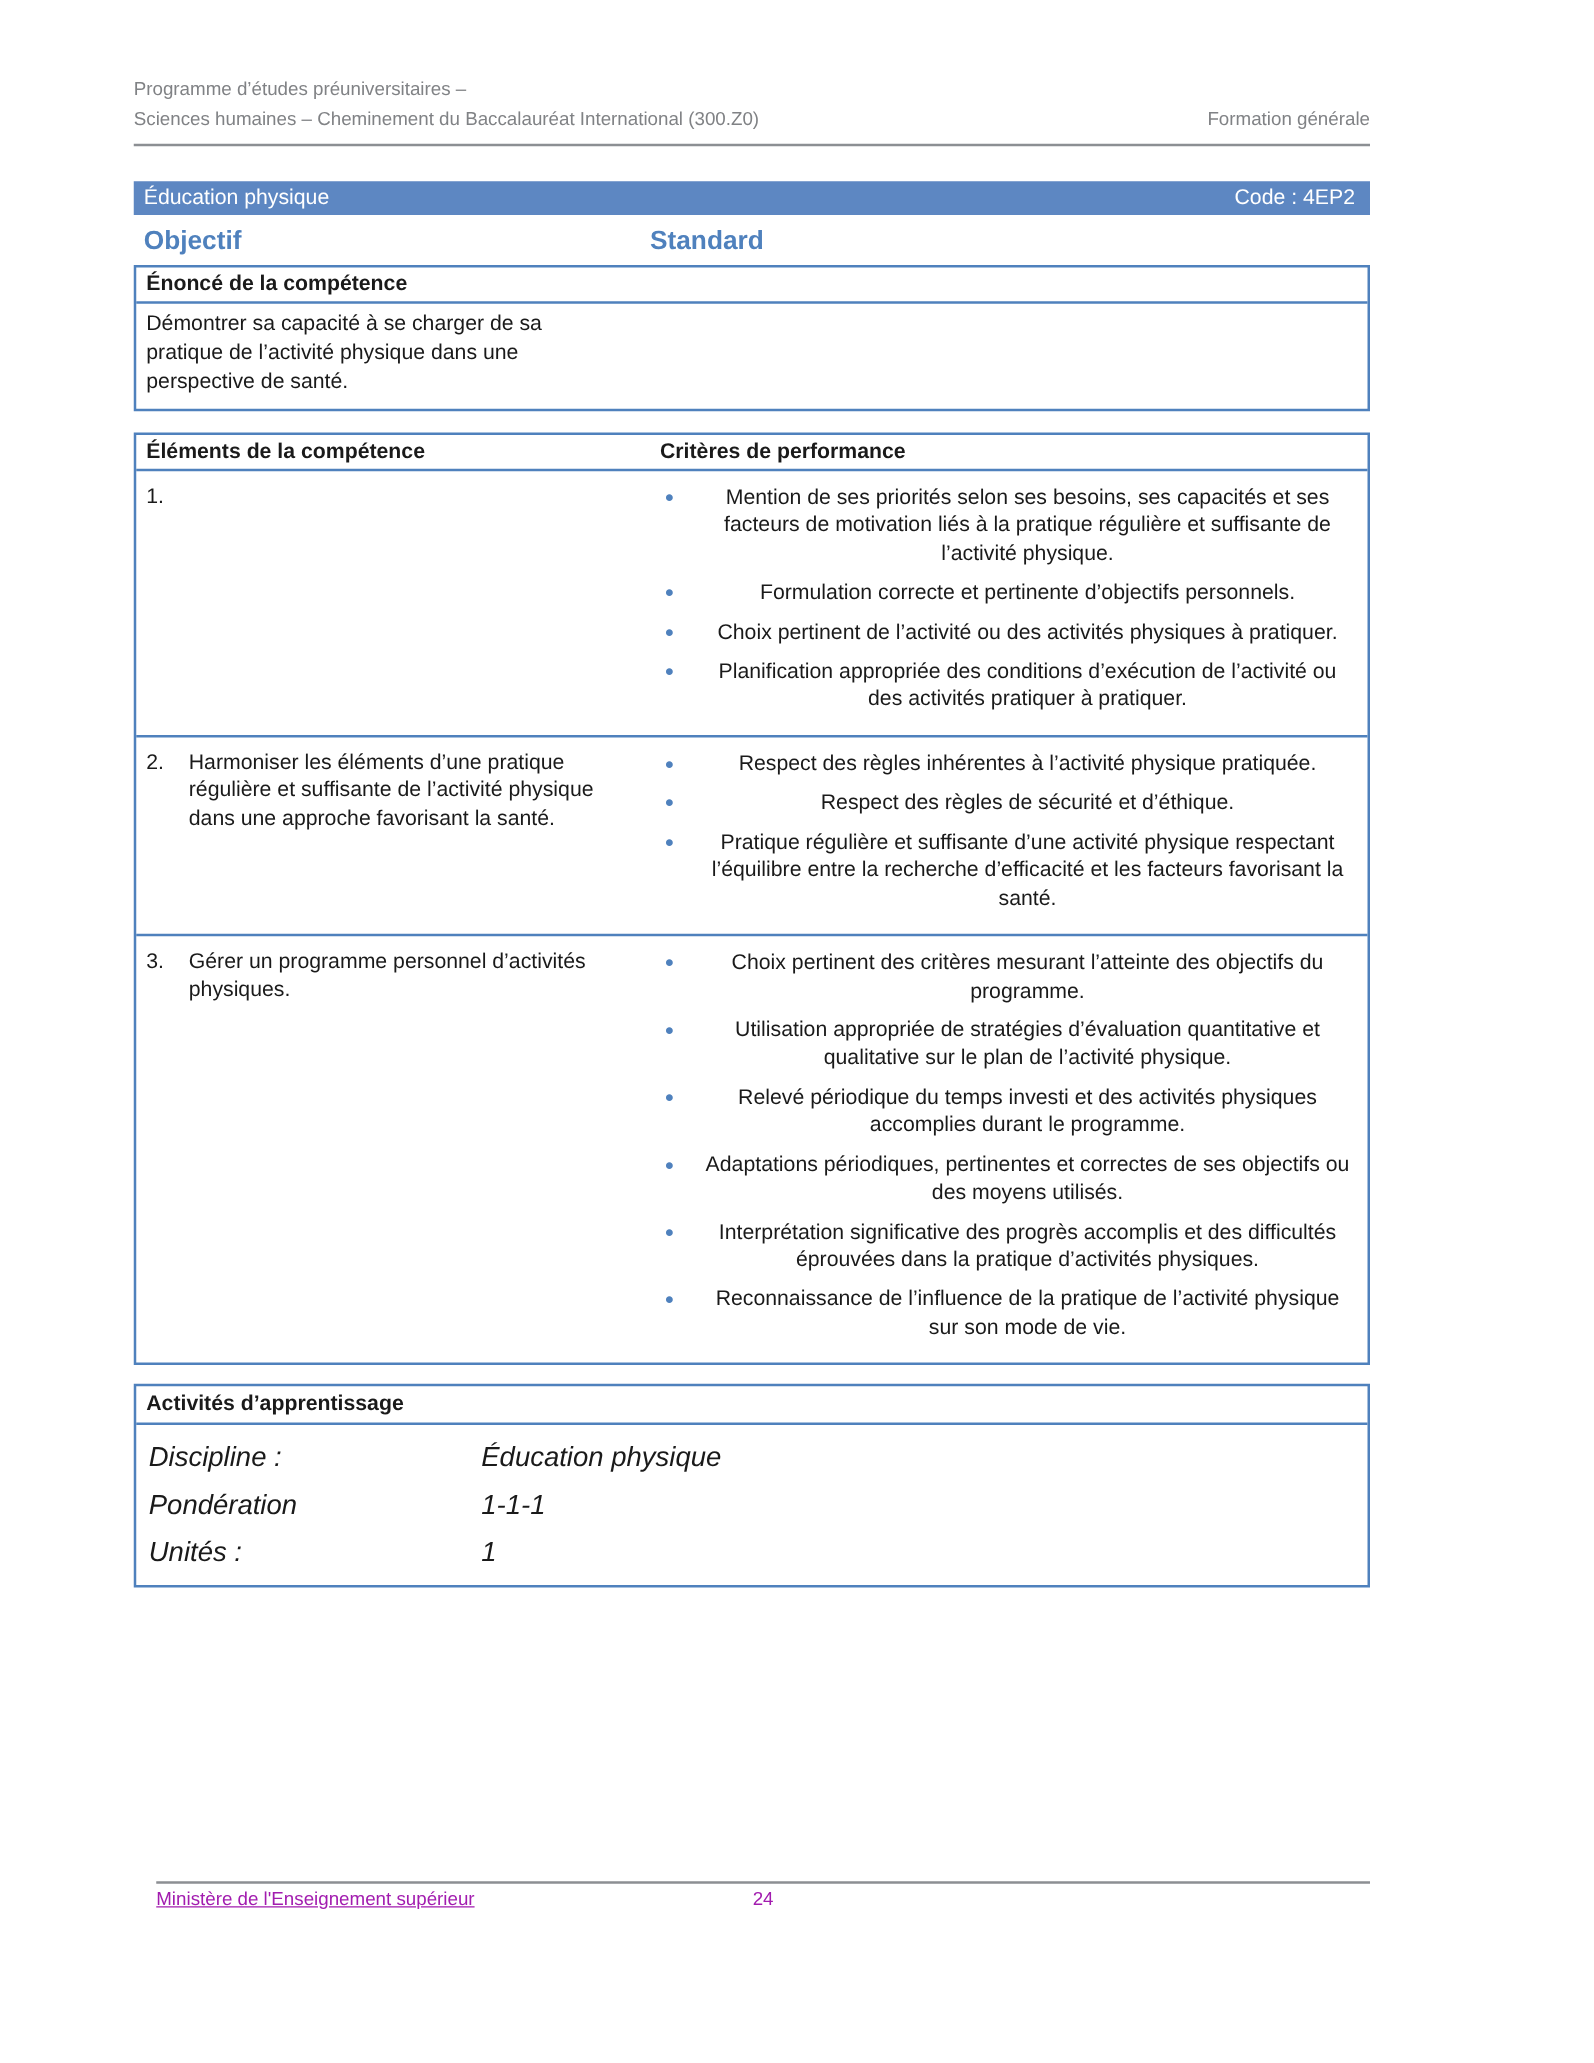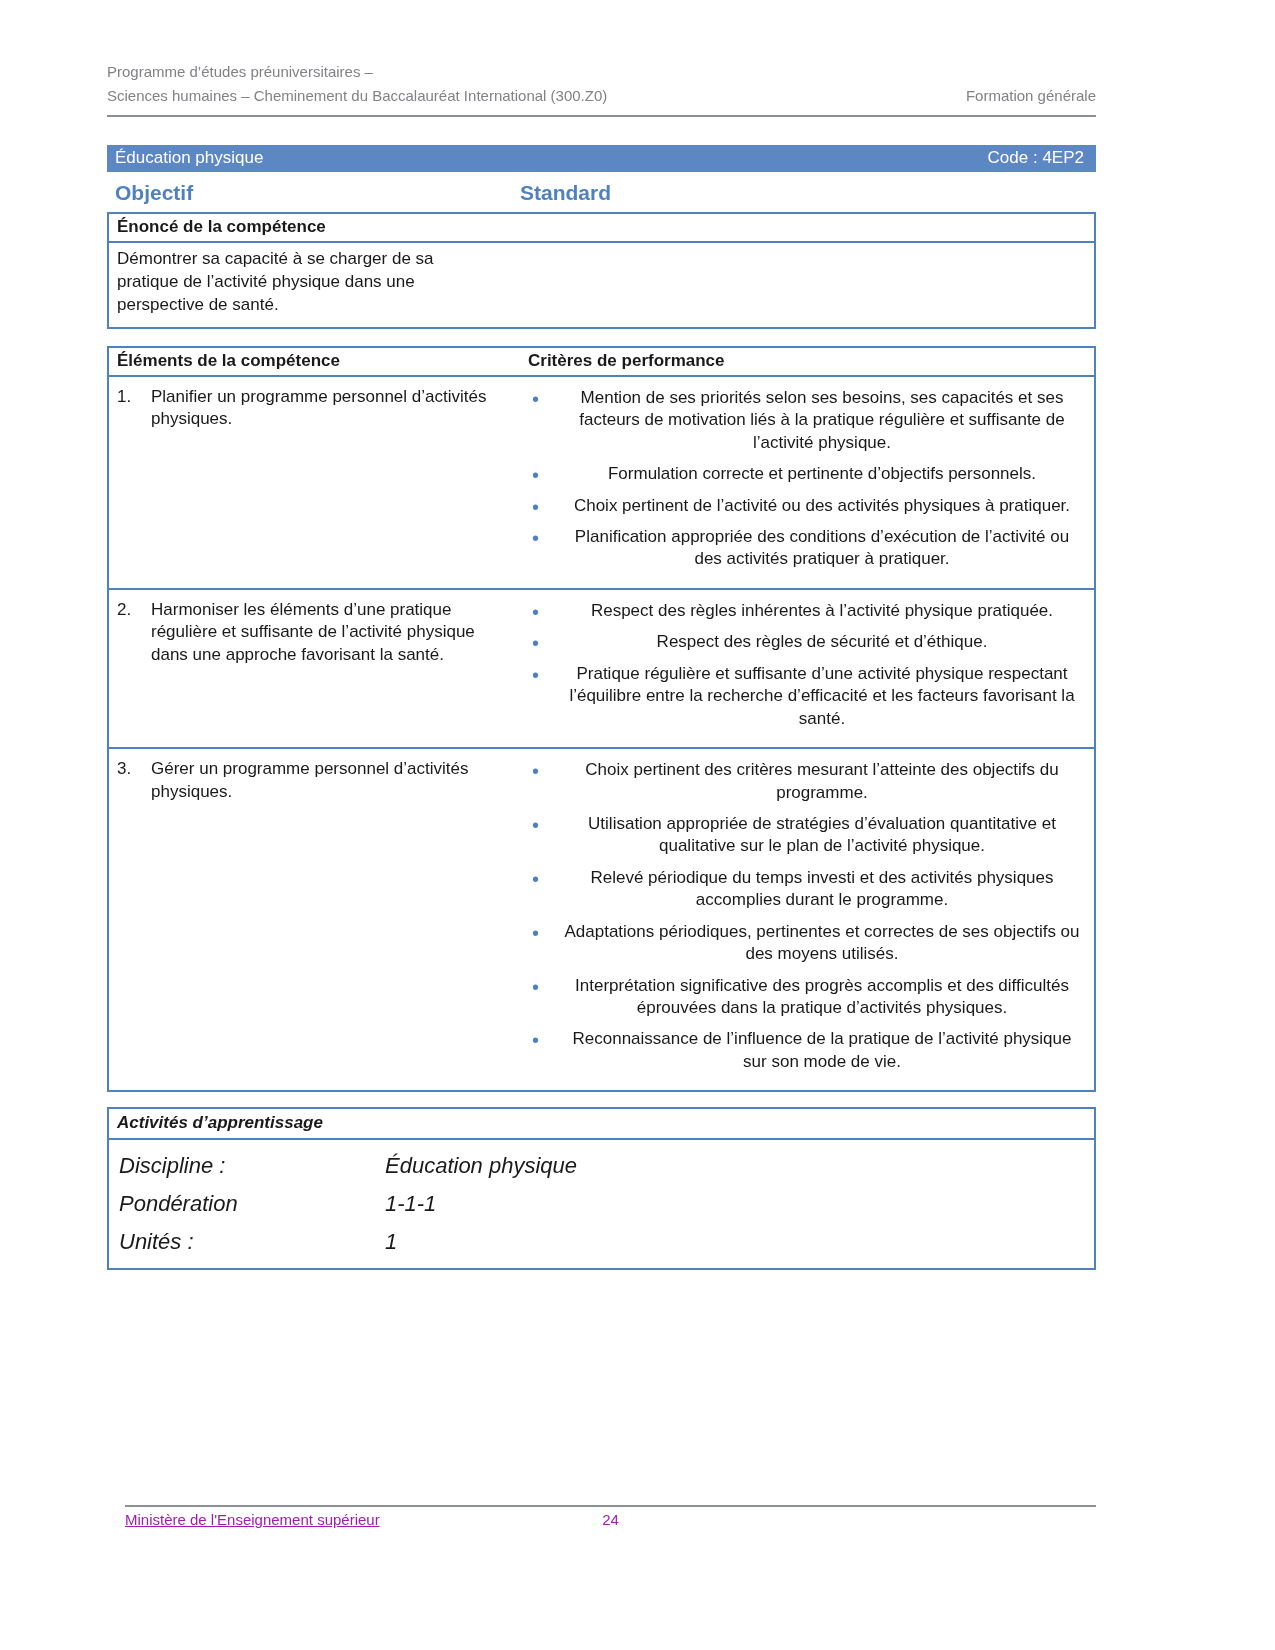--- a/index.html
+++ b/index.html
@@ -70,21 +70,21 @@
   }
   ul.criteria li::before {
     content:"\2022";
     color:#4f81bd;
     position:absolute; left:12px; top:-1px;
     font-size:20px;
   }
 
   
   .activites-box { margin-top:15px; }
-  .activites-box .box-heading { padding:4px 8px 5px 8px;font-style:italic; }
+  .activites-box .box-heading { padding:4px 8px 5px 8px; }
   .act-rows { padding:2px 0 12px 0; }
   .act-row { display:flex; padding:11px 10px 1px 10px; font-size:22px;font-style:italic; }
   .act-row .lbl { width:266px; flex:none; }
 
   
   .doc-footer {
     position:absolute; left:125px; right:107px; bottom:122px;
     border-top:2px solid #8c8f93;
     color:#a21caf; font-size:15px;
     padding-top:4px;
@@ -126,21 +126,20 @@
 
   <div class="box comp-table">
     <div class="comp-header">
       <div class="c1">Éléments de la compétence</div>
       <div class="c2">Critères de performance</div>
     </div>
 
     <div class="comp-row">
       <div class="cell-el">
         <span class="num">1.</span>
-        <span class="el-text">Planifier un programme personnel d’activités physiques.</span>
       </div>
       <div class="cell-cr">
         <ul class="criteria">
           <li>Mention de ses priorités selon ses besoins, ses capacités et ses facteurs de motivation liés à la pratique régulière et suffisante de l’activité physique.</li>
           <li>Formulation correcte et pertinente d’objectifs personnels.</li>
           <li>Choix pertinent de l’activité ou des activités physiques à pratiquer.</li>
           <li>Planification appropriée des conditions d’exécution de l’activité ou des activités pratiquer à pratiquer.</li>
         </ul>
       </div>
     </div>

